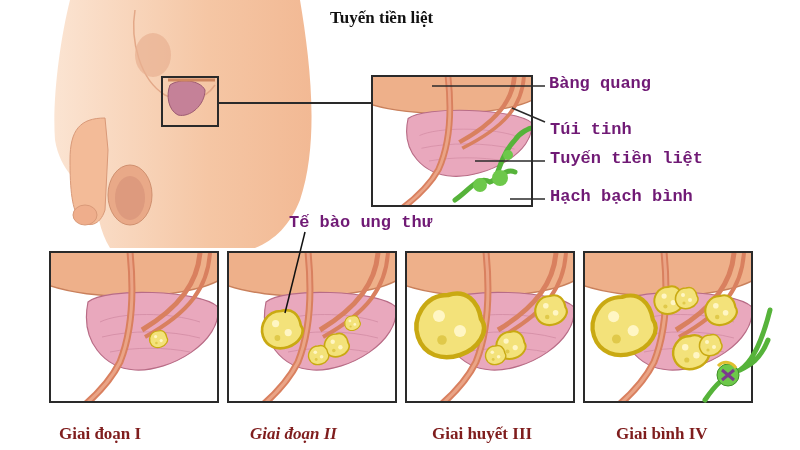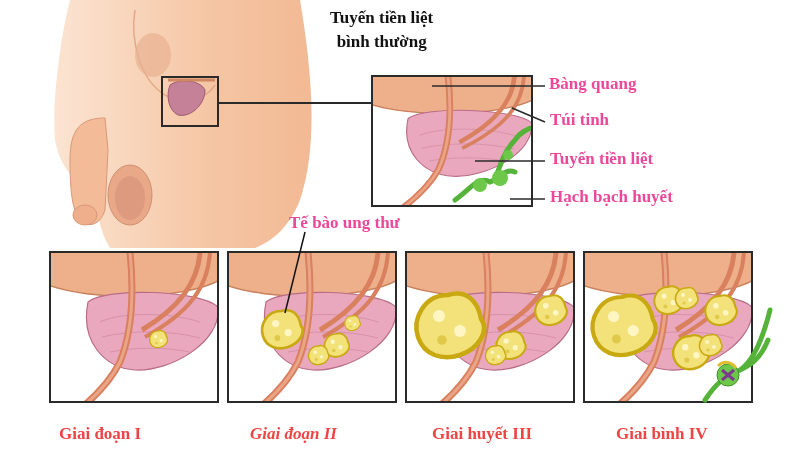--- a/index.html
+++ b/index.html
@@ -1,20 +1,20 @@
 <!DOCTYPE html>
 <html><head>
 <meta charset="utf-8">
 <style>
   html, body { margin: 0; padding: 0; background: #ffffff; }
   body { width: 800px; height: 450px; position: relative; overflow: hidden;
          font-family: "Liberation Serif", "DejaVu Serif", serif; }
-  .lbl { position: absolute; font-weight: bold; color: #ec4899; font-size: 17px; line-height: 20px; white-space: nowrap; }
+  .lbl { position: absolute; font-weight: bold; color: #701a75; font-size: 17px; line-height: 20px; white-space: nowrap; font-family: Liberation Mono, monospace; }
   .title { position: absolute; left: 330px; top: 6px; font-weight: bold; font-size: 17px; line-height: 24px; text-align: center; color: #111; }
-  .stage-lbl { position: absolute; top: 424px; font-weight: bold; font-size: 17px; color: #ef4444; }
+  .stage-lbl { position: absolute; top: 424px; font-weight: bold; font-size: 17px; color: #7f1d1d; }
   svg { position: absolute; left: 0; top: 0; }
 </style>
 </head>
 <body>
 
 <svg width="800" height="450" viewBox="0 0 800 450">
   <defs>
     <linearGradient id="skinG" x1="0" x2="1" y1="0" y2="0">
       <stop offset="0" stop-color="#fbe4d2"></stop>
       <stop offset="0.6" stop-color="#f5c6a4"></stop>
@@ -138,26 +138,25 @@
 
     <path d="M705 400 C715 385 725 375 740 370 C750 365 760 360 768 340 M740 370 C755 360 765 330 770 310" fill="none" stroke="#56b33a" stroke-width="5" stroke-linecap="round"></path>
     <circle cx="728" cy="375" r="11" fill="#6dc84a" stroke="#3f8f28"></circle>
     <path d="M722 370 L734 380 M734 370 L722 380" stroke="#7b3a8c" stroke-width="3"></path>
     <path d="M718 366 C724 360 732 362 736 368" fill="none" stroke="#e0c030" stroke-width="3"></path>
   </g>
 </svg>
 
 <div class="title">
   <div>Tuyến tiền liệt</div>
-  <div>bình thường</div>
 </div>
 
 <div class="lbl" style="left:549px;top:74px;">Bàng quang</div>
-<div class="lbl" style="left:550px;top:110px;">Túi tinh</div>
+<div class="lbl" style="left:550px;top:120px;">Túi tinh</div>
 <div class="lbl" style="left:550px;top:149px;">Tuyến tiền liệt</div>
-<div class="lbl" style="left:550px;top:187px;">Hạch bạch huyết</div>
+<div class="lbl" style="left:550px;top:187px;">Hạch bạch bình</div>
 
 <div class="lbl" style="left:289px;top:213px;">Tế bào ung thư</div>
 
 <div class="stage-lbl" style="left:59px;">Giai đoạn I</div>
 <div class="stage-lbl" style="left:250px;font-style:italic;">Giai đoạn II</div>
 <div class="stage-lbl" style="left:432px;">Giai huyết III</div>
 <div class="stage-lbl" style="left:616px;">Giai bình IV</div>
 
 </body></html>

